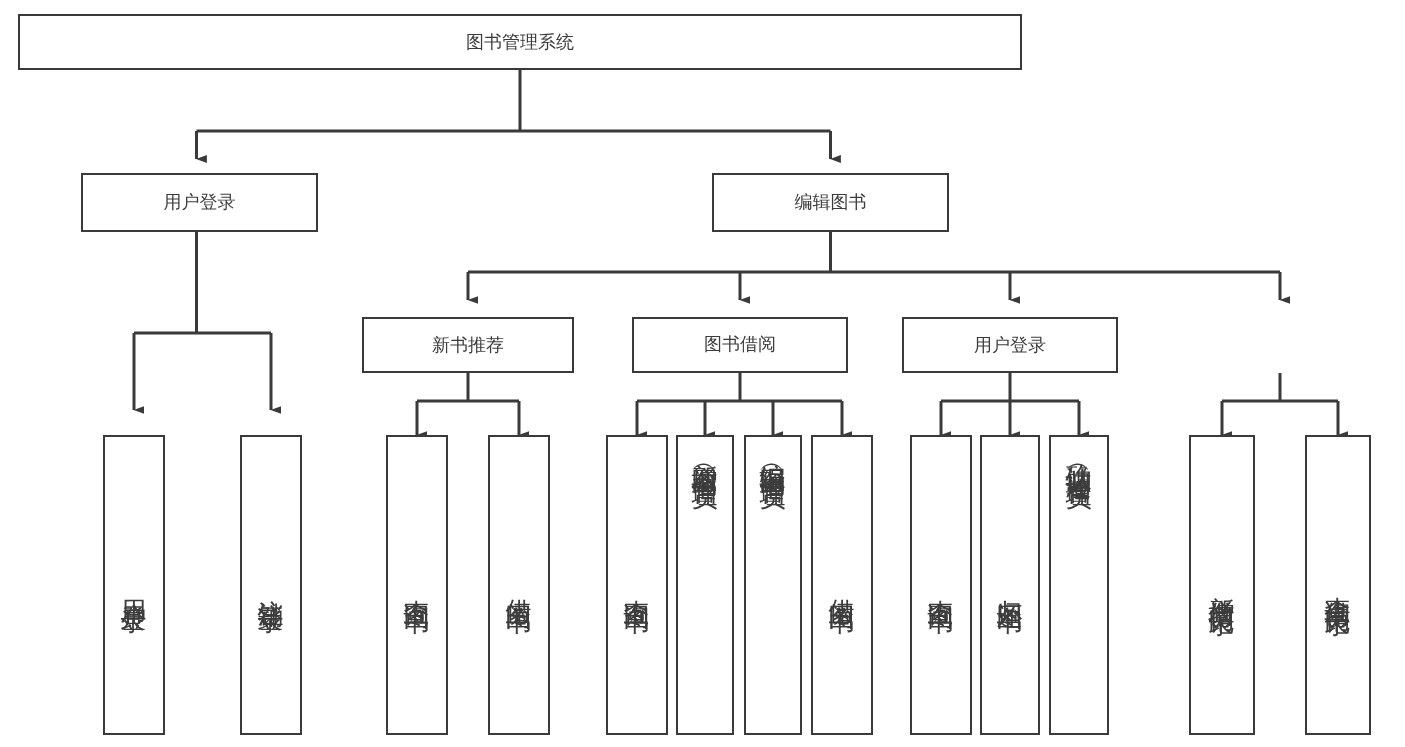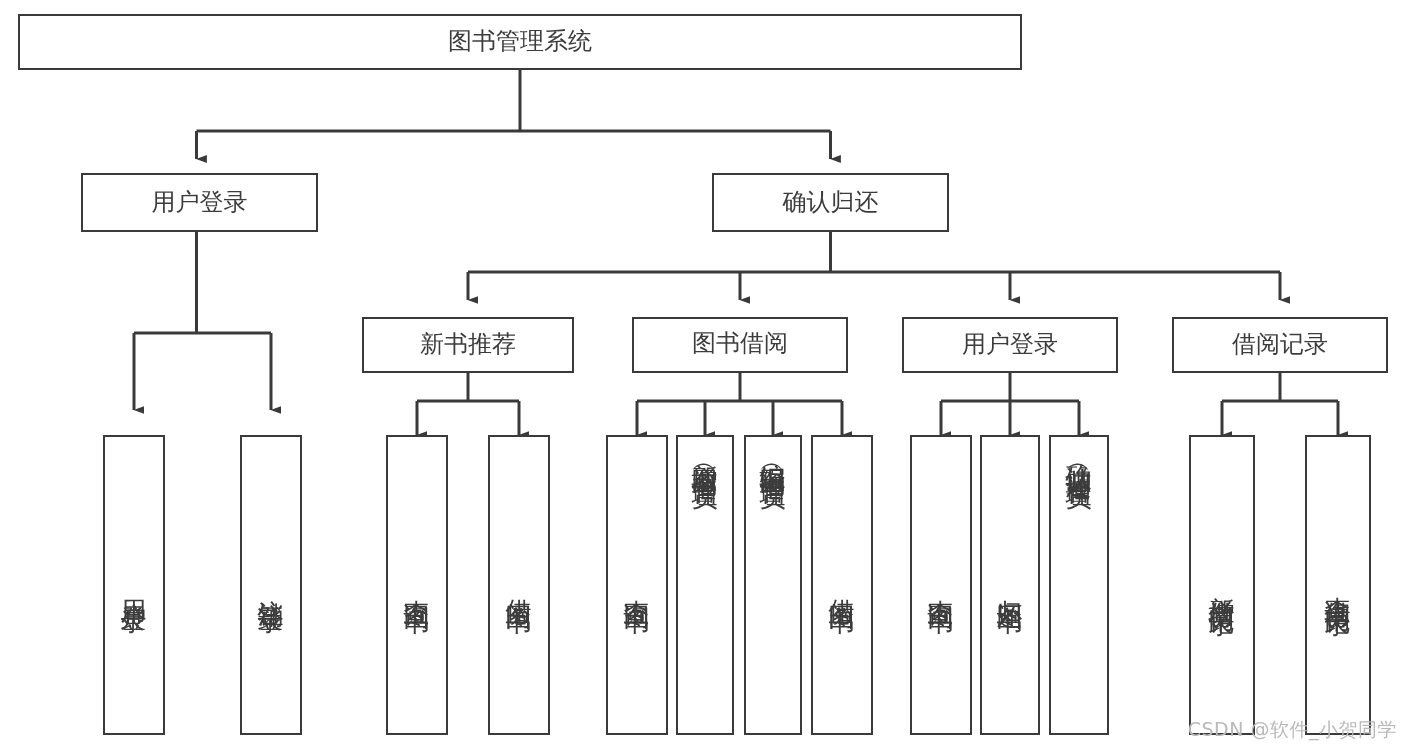--- a/index.html
+++ b/index.html
@@ -35,21 +35,21 @@
     color: #3c3c3c;
   }
   .node-label {
     display: block;
     text-align: center;
     line-height: 1.05;
     white-space: pre;
     color: #3c3c3c;
   }
   .node.horiz .node-label {
-    font-size: 24px;
+    font-size: 18px;
   }
   .node.vert {
     align-items: flex-start;
     padding-top: 6px;
   }
   .node.vert .node-label {
     writing-mode: vertical-rl;
     text-orientation: upright;
     font-size: 26px;
     letter-spacing: 3px;
@@ -128,34 +128,31 @@
   </svg>
 
   <div class="node horiz" style="left:18px; top:14px; width:1004px; height:56px;">
     <span class="node-label">图书管理系统</span>
   </div>
 
   <div class="node horiz" style="left:81px; top:173px; width:237px; height:59px;">
     <span class="node-label">用户登录</span>
   </div>
   <div class="node horiz" style="left:712px; top:173px; width:237px; height:59px;">
-    <span class="node-label">确认归还</span>
+    <span class="node-label">编辑图书</span>
   </div>
 
   <div class="node horiz" style="left:362px; top:317px; width:212px; height:56px;">
     <span class="node-label">新书推荐</span>
   </div>
   <div class="node horiz" style="left:632px; top:317px; width:216px; height:56px;font-family:Liberation Mono, monospace;">
     <span class="node-label">图书借阅</span>
   </div>
   <div class="node horiz" style="left:902px; top:317px; width:216px; height:56px;">
     <span class="node-label">用户登录</span>
-  </div>
-  <div class="node horiz" style="left:1172px; top:317px; width:216px; height:56px;">
-    <span class="node-label">借阅记录</span>
   </div>
 
   <div class="node vert centered" style="left:103px; top:435px; width:62px; height:300px;">
     <span class="node-label">用户登录</span>
   </div>
   <div class="node vert centered" style="left:240px; top:435px; width:62px; height:300px;">
     <span class="node-label">注销登录</span>
   </div>
 
   <div class="node vert centered" style="left:386px; top:435px; width:62px; height:300px;">
@@ -188,15 +185,14 @@
     <span class="node-label">确认归还（管理员）</span>
   </div>
 
   <div class="node vert centered" style="left:1189px; top:435px; width:66px; height:300px;">
     <span class="node-label">新增借阅记录</span>
   </div>
   <div class="node vert centered" style="left:1305px; top:435px; width:66px; height:300px;">
     <span class="node-label">查询借阅记录</span>
   </div>
 
-  <div id="watermark">CSDN @软件_小贺同学</div>
 
 </div>
 
 </body></html>

